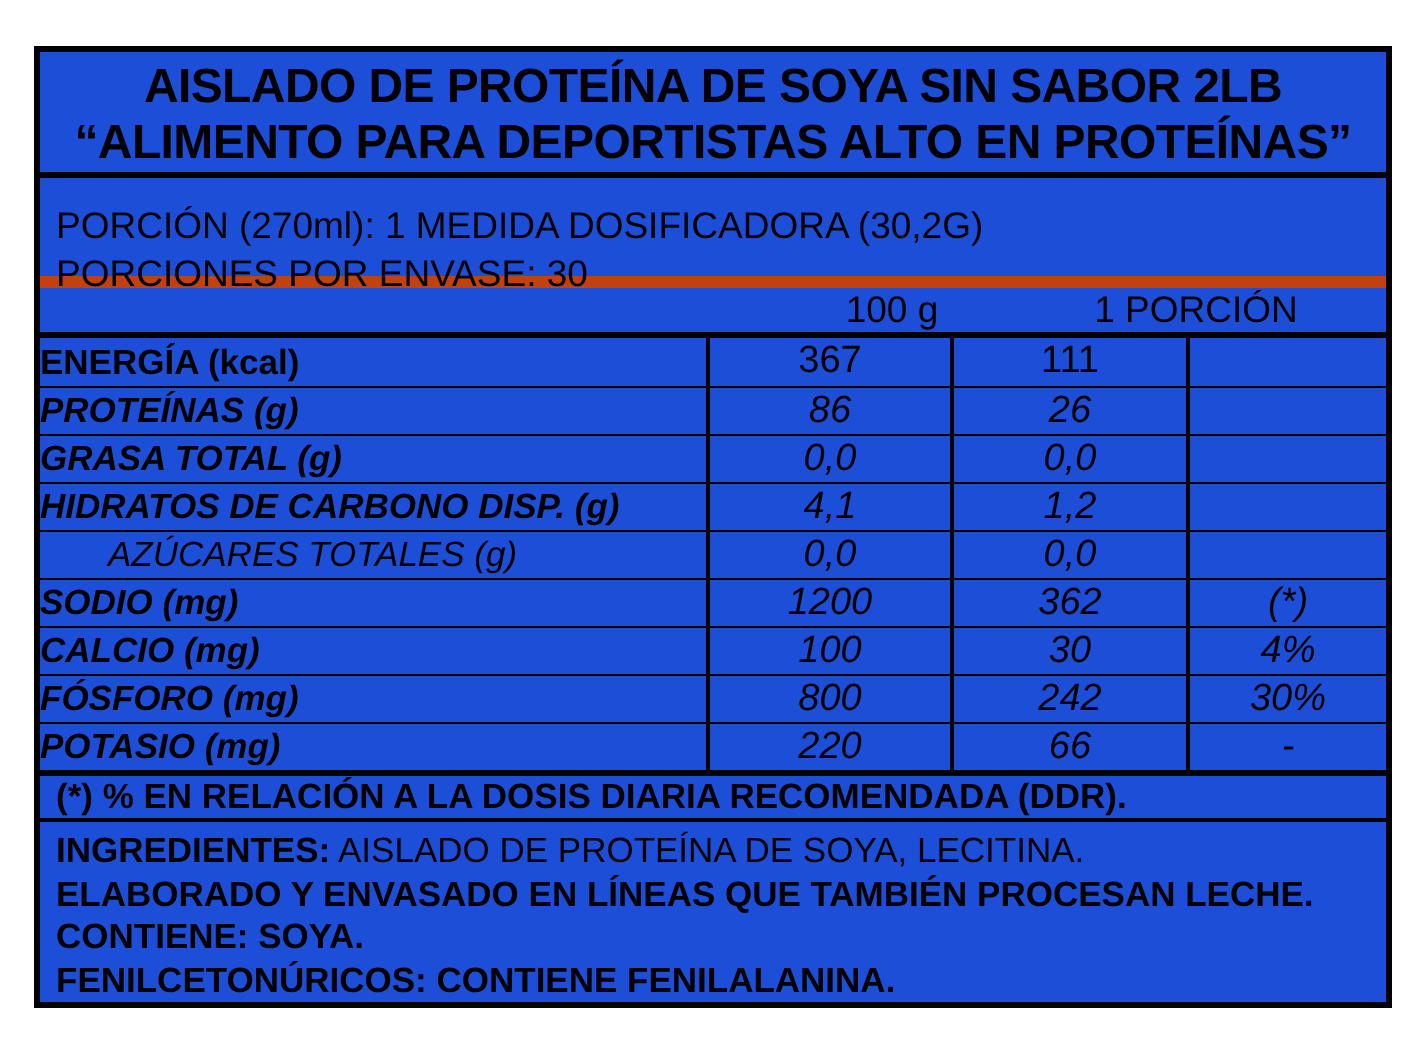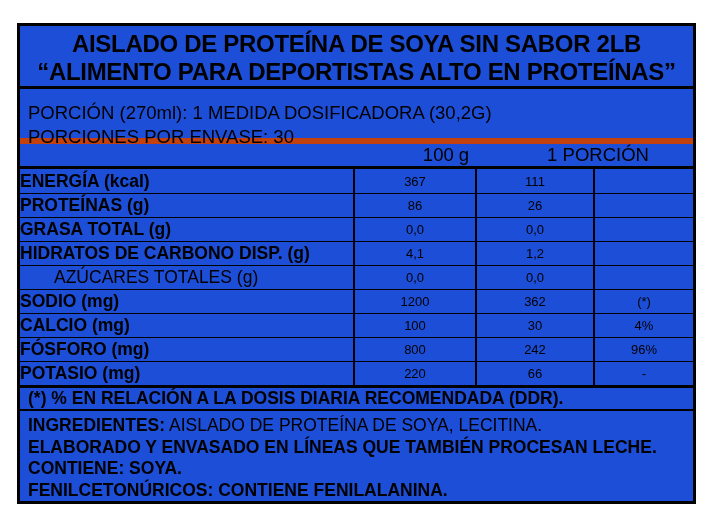--- a/index.html
+++ b/index.html
@@ -69,37 +69,37 @@
   
   .ttable {
     box-sizing: border-box;
   }
   .trow {
     box-sizing: border-box;
     height: 24px;
     display: grid;
     grid-template-columns: 333px 122px 118px 1fr;
   }
-  .trow + .trow { border-top: 1.5px solid #000; }
+  .trow + .trow { border-top: 1.5px solid #000; font-style: italic; }
   .tlabel {
     display: flex;
     align-items: center;
     font-weight: bold;
     font-size: 17.5px;
     white-space: nowrap;
   }
   .tlabel.indent {
     font-weight: normal;
     padding-left: 34px;
   }
   .tval {
     display: flex;
     align-items: center;
     justify-content: center;
-    font-size: 13px;
+    font-size: 19px;
     border-left: 2px solid #000;
     white-space: nowrap;
   }
   
   .footnote {
     box-sizing: border-box;
     height: 27px;
     border-top: 3px solid #000;
     border-bottom: 2px solid #000;
     display: flex;
@@ -193,21 +193,21 @@
       <div class="tlabel">CALCIO (mg)</div>
       <div class="tval">100</div>
       <div class="tval">30</div>
       <div class="tval">4%</div>
     </div>
 
     <div class="trow">
       <div class="tlabel">FÓSFORO (mg)</div>
       <div class="tval">800</div>
       <div class="tval">242</div>
-      <div class="tval">96%</div>
+      <div class="tval">30%</div>
     </div>
 
     <div class="trow">
       <div class="tlabel">POTASIO (mg)</div>
       <div class="tval">220</div>
       <div class="tval">66</div>
       <div class="tval">-</div>
     </div>
 
   </div>

